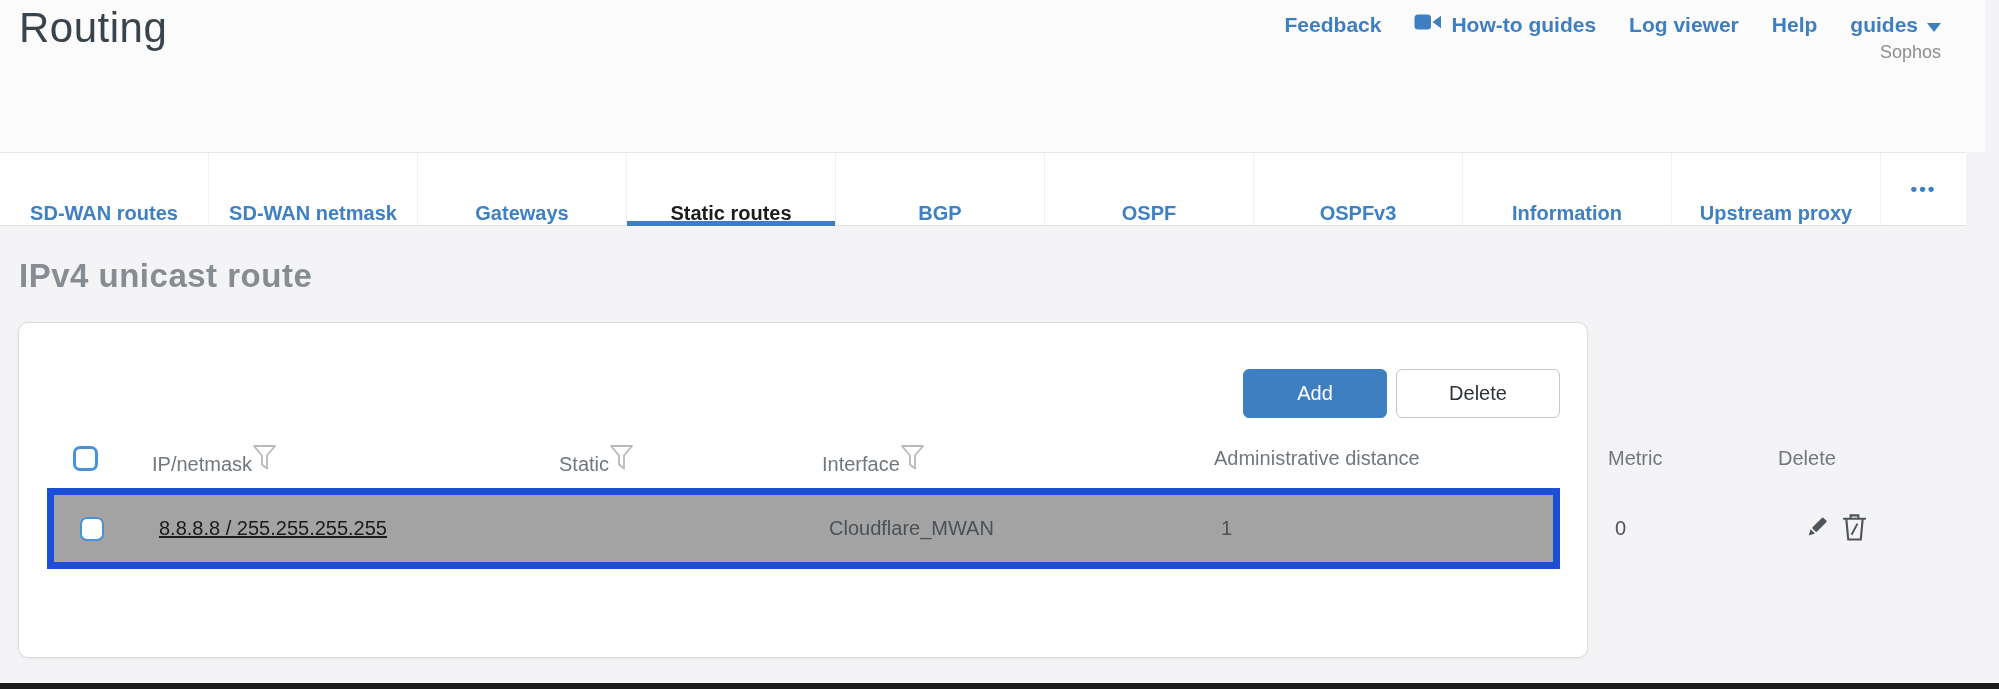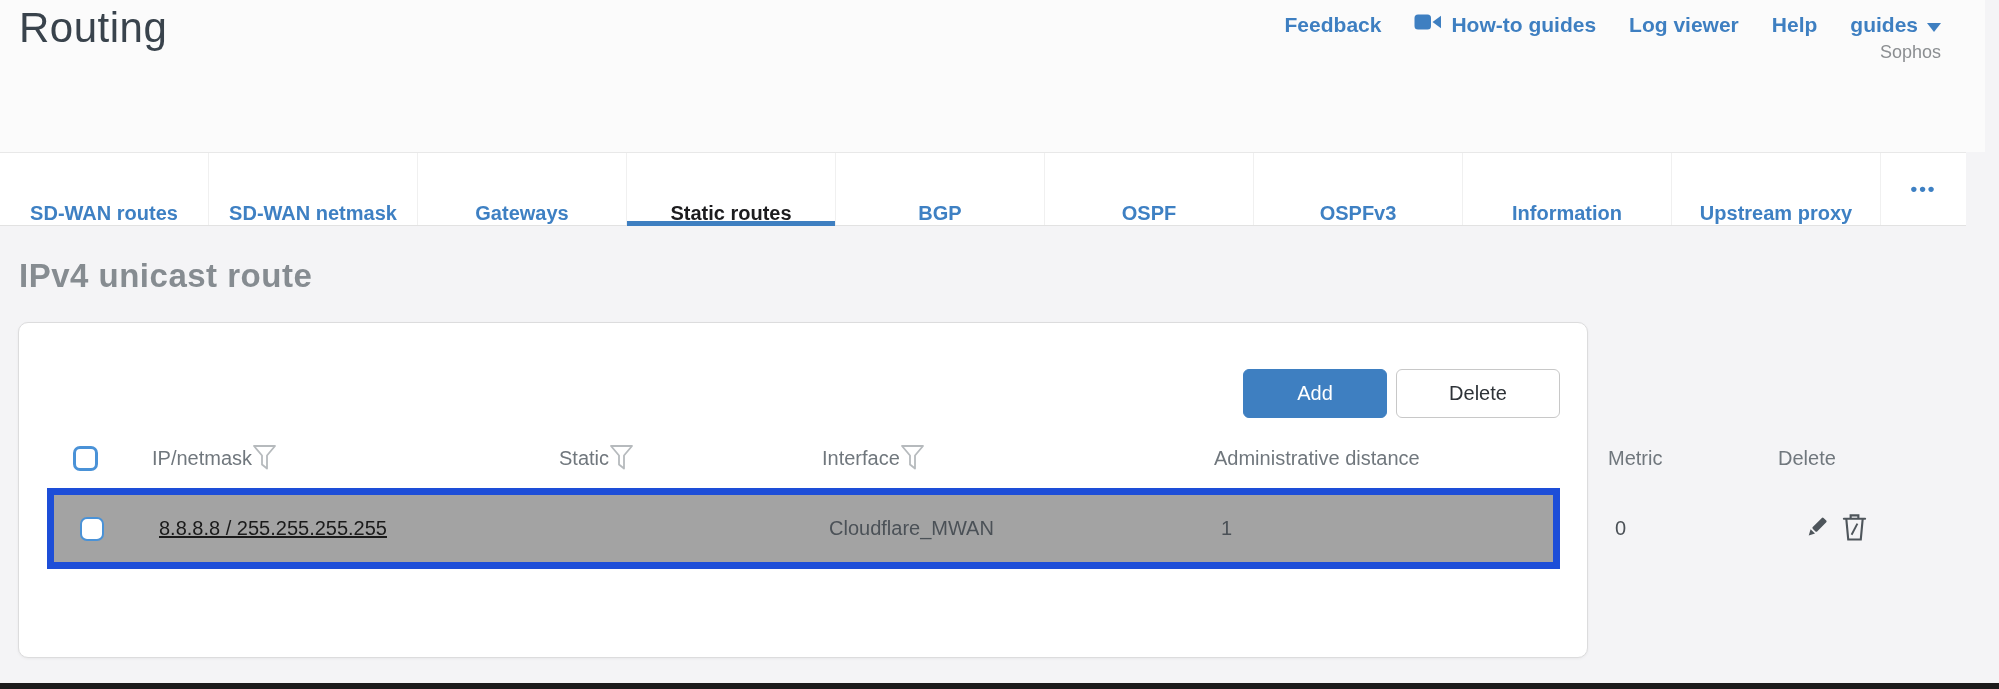--- a/index.html
+++ b/index.html
@@ -66,21 +66,21 @@
   .btn-add { width:144px; background:#3e7fc1; color:#ffffff; border:1px solid #3e7fc1; }
   .btn-delete { width:164px; background:#ffffff; color:#2e3338; border:1px solid #c8c8c8; }
   .thead, .trow {
     position:absolute; left:28px; right:27px;
     display:grid; grid-template-columns:105px 407px 263px 392px 394px 170px 1fr;
     align-items:center;
   }
   .thead { top:99px; height:72px; font-size:20px; color:#70777d; }
   .trow  { top:165px; height:81px; font-size:20px; color:#4b5157;
            border:7px solid #1d4ed8; background:#a3a3a3; }
-  .cell { display:flex; align-items:center; }
+  .cell { display:flex; align-items:flex-end; }
   .checkbox {
     width:25px; height:25px; margin-left:26px; flex:0 0 auto;
     border:3px solid #4a92d7; border-radius:7px; background:#ffffff; cursor:pointer; display:block;
   }
   .trow .checkbox { width:24px; height:24px; border-width:2.5px; }
   .ip-link { color:#1b1b1b; text-decoration:underline; cursor:pointer; }
   .manage-cell { display:flex; align-items:center; gap:10px; padding-left:16px; }
   .icon-btn { background:none; border:none; padding:0; cursor:pointer; display:flex; align-items:center; }
   .funnel { flex:0 0 auto; margin-top:4px; }
   .bottom-bar { position:absolute; left:0; right:0; bottom:0; height:6px; background:#1b1b1b; }

